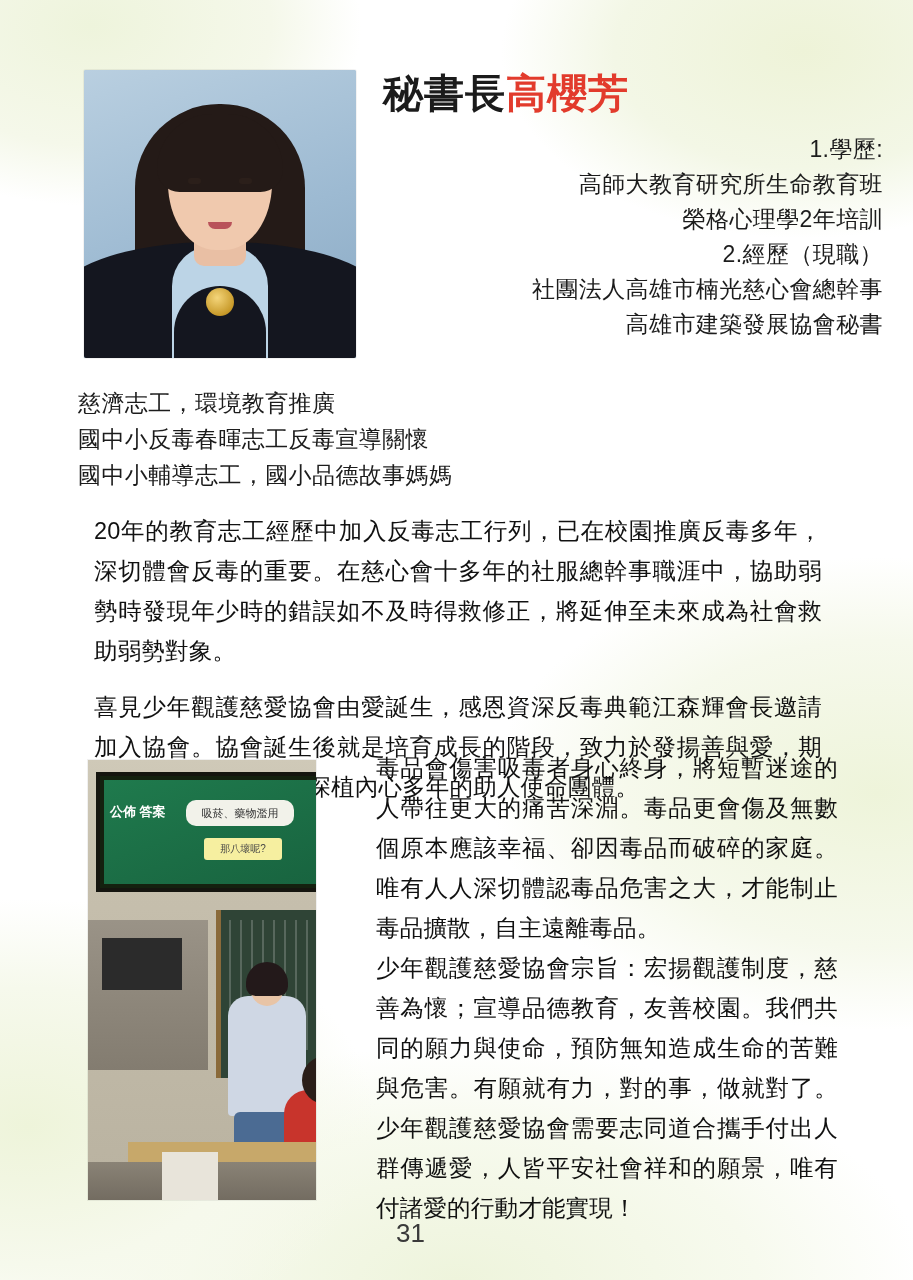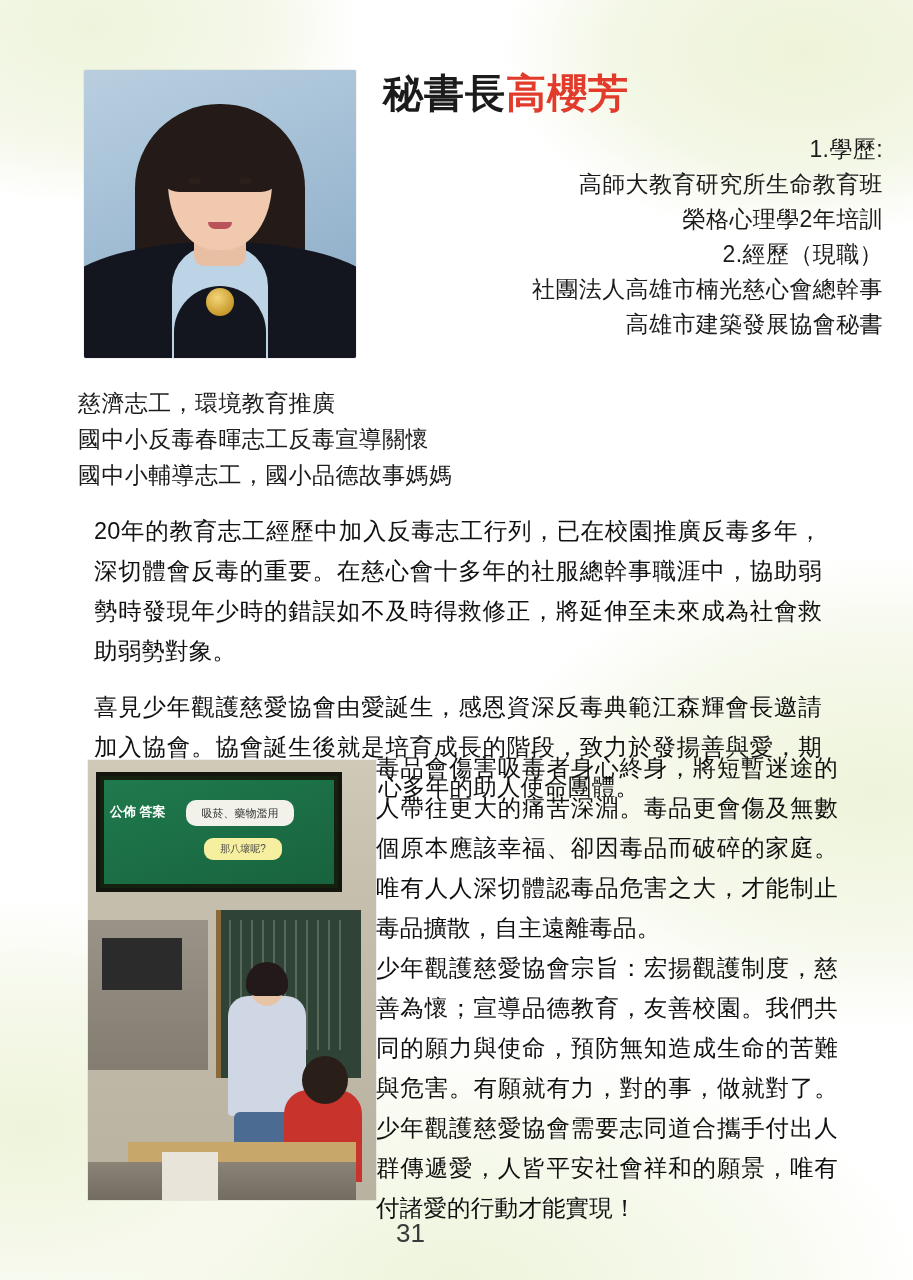--- a/index.html
+++ b/index.html
@@ -212,21 +212,21 @@
   }
   .body-paras p {
     margin: 16px;
   }
 
   
   .photo {
     position: absolute;
     left: 88px;
     top: 760px;
-    width: 288px;
+    width: 228px;
     height: 440px;
     overflow: hidden;
     background: #6c6a62;
     box-shadow: 0 0 0 1px rgba(0,0,0,0.06);
   }
   .photo .classroom-wall {
     position: absolute; inset: 0;
     background: linear-gradient(180deg, #cfc9b8 0%, #c6bfad 28%, #b9b2a0 100%);
   }
   .photo .tv {
@@ -266,21 +266,21 @@
     line-height: 26px;
     text-align: center;
   }
   .photo .tv-card2 {
     position: absolute;
     left: 104px;
     top: 62px;
     width: 78px;
     height: 22px;
     background: #f6efa0;
-    border-radius: 9px;
+    border-radius: 3px;
     color: #444;
     font-size: 10px;
     line-height: 22px;
     text-align: center;
   }
   .photo .blackboard {
     position: absolute;
     left: 128px;
     top: 150px;
     width: 140px;

